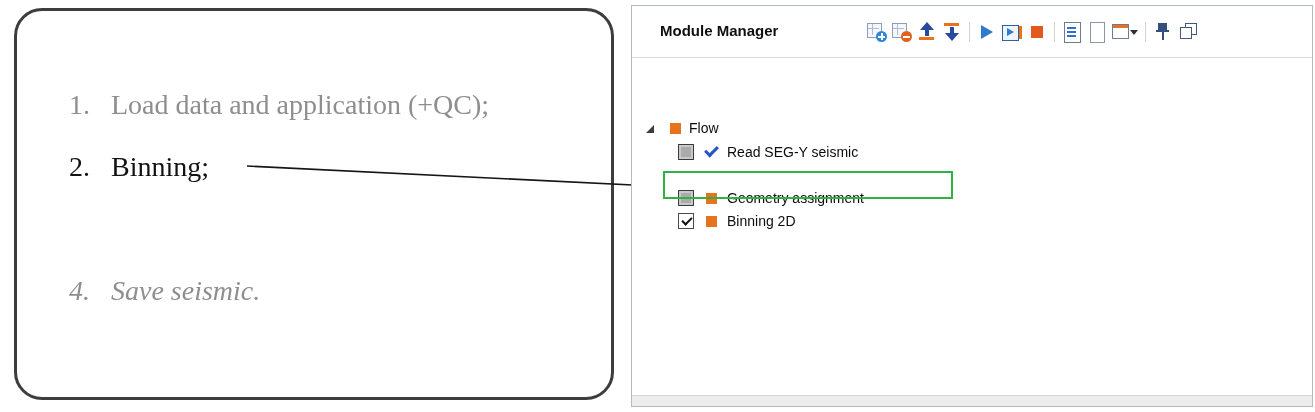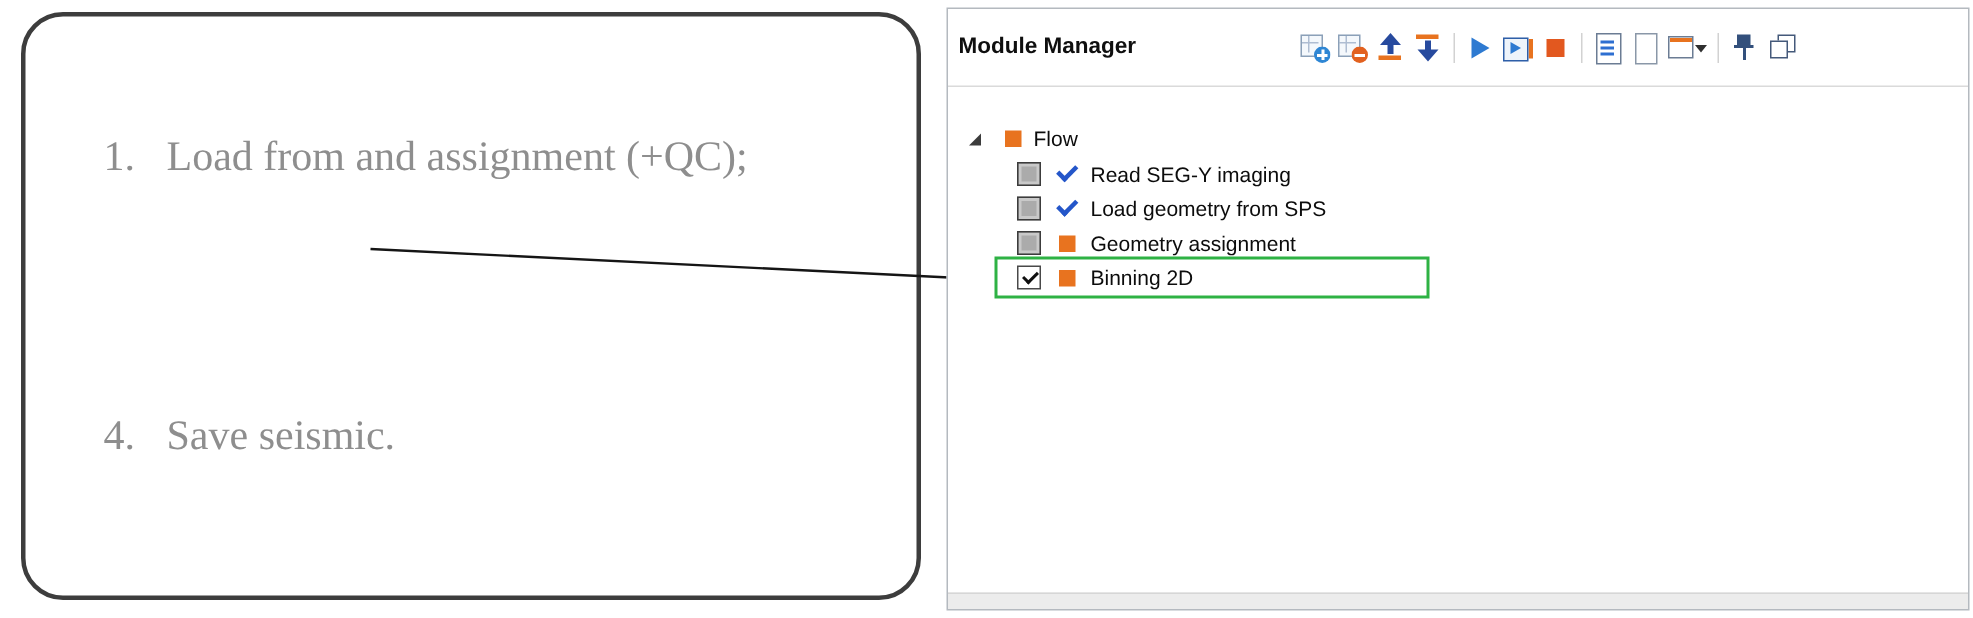--- a/index.html
+++ b/index.html
@@ -9,29 +9,29 @@
 
   .stage { position:relative; width:1315px; height:412px; background:#fff; overflow:hidden; }
 
   
   .note-box { position:absolute; left:14px; top:8px; width:600px; height:392px;
               border:3px solid #3d3d3d; border-radius:28px; background:#fff; }
   .step { position:absolute; left:52px; font-family:"Liberation Serif", serif;
           font-size:28px; color:#8e8e8e; white-space:nowrap; }
   .step .num { display:inline-block; width:42px; }
   .step.em { color:#121212; }
-  .step-1 { top:78px; } .step-2 { top:140px; } .step-3 { top:202px; } .step-4 { top:264px; }
+  .step-1 { top:78px; } .step-2 { top:140px; } .step-3 { top:202px; } .step-4 { top:264px;font-style:italic; }
 
   .arrow-svg { position:absolute; left:243px; top:158px; pointer-events:none; }
 
   
   .panel { position:absolute; left:631px; top:5px; width:682px; height:402px;
            background:#fff; border:1px solid #b4b9bf; }
   .p-header { position:relative; height:52px; border-bottom:1px solid #dadada; background:#fff; }
-  .p-title { position:absolute; left:7px; top:16px; font-size:15px; font-weight:bold; color:#0f0f0f; }
+  .p-title { position:absolute; left:28px; top:16px; font-size:15px; font-weight:bold; color:#0f0f0f; }
   .toolbar { position:absolute; left:234px; top:13px; height:26px; display:flex; align-items:center; gap:3px; }
   .tbsep { width:1px; height:20px; background:#d2d2d2; margin:0 3px; }
 
   
   .ic { position:relative; width:22px; height:24px; display:inline-block; cursor:pointer; }
   .ic::before, .ic::after { content:""; position:absolute; }
 
   .ic-mod::before { left:1px; top:3px; width:13px; height:13px; border:1px solid #8ba0b8;
     background-color:#f4f8fc;
     background-image:linear-gradient(#aebdd2,#aebdd2),linear-gradient(#aebdd2,#aebdd2);
@@ -76,21 +76,21 @@
   .ic-pin { background:linear-gradient(#33507c,#33507c) 4px 10px/13px 2px no-repeat; }
   .ic-pin::before { left:6px; top:3px; width:9px; height:7px; background:#33507c; }
   .ic-pin::after  { left:10px; top:12px; width:2px; height:8px; background:#33507c; }
 
   .ic-casc::before { left:8px; top:3px; width:10px; height:10px; border:1px solid #44597a; background:#fff; }
   .ic-casc::after  { left:3px; top:7px; width:10px; height:10px; border:1px solid #44597a; background:#fff; }
 
   
   .tree { position:absolute; left:0; top:53px; width:100%; height:336px; }
   .trow { position:absolute; left:0; width:100%; height:23px; }
-  .trow > span { position:absolute; display:block; }
+  .trow > span { position:absolute; display:block;margin-top:36px; }
 
   .exp-down { left:14px; top:8px; width:0; height:0;
               border-left:8px solid transparent; border-bottom:8px solid #3c3c3c; cursor:pointer; }
   .exp-right { left:26px; top:7px; width:0; height:0;
                border-top:4.5px solid transparent; border-bottom:4.5px solid transparent;
                border-left:6px solid #404040; cursor:pointer; }
 
   .cb { width:16px; height:16px; top:3px; border:1px solid #494949; background:#fff; cursor:pointer; }
   .cb.gray { background:#ababab; border-color:#3c3c3c; box-shadow:inset 0 0 0 2px #c9c9c9; }
   .cb.checked { position:absolute; }
@@ -113,21 +113,24 @@
   .p-footer { position:absolute; left:0; bottom:0; width:100%; height:11px;
               background:#ececec; border-top:1px solid #d6d6d6; }
 </style>
 </head>
 <body>
 
 <div class="stage">
 
   <div class="note-box">
     <div class="step step-1">
-      <span class="num">1.</span><span>Load from and assignment (+QC);</span>
+      <span class="num">1.</span><span>Load data and application (+QC);</span>
+    </div>
+    <div class="step step-2 em">
+      <span class="num">2.</span><span>Binning;</span>
     </div>
     <div class="step step-4">
       <span class="num">4.</span><span>Save seismic.</span>
     </div>
   </div>
 
   <svg class="arrow-svg" width="425" height="44" viewBox="0 0 425 44">
     <defs>
       <marker id="ah" markerWidth="11" markerHeight="10" refX="9.5" refY="4.5" orient="auto">
         <path d="M0,0 L10,4.5 L0,9 Z" fill="#151515"></path>
@@ -164,28 +167,23 @@
 
       <div class="trow row-flow">
         <span class="exp-down"></span>
         <span class="st sq" style="left:36px"></span>
         <span class="tlabel" style="left:57px">Flow</span>
       </div>
 
       <div class="trow row-1">
         <span class="cb gray" style="left:46px"></span>
         <span class="st chk" style="left:72px"></span>
-        <span class="tlabel" style="left:95px">Read SEG-Y imaging</span>
-      </div>
-
-      <div class="trow row-2">
-        <span class="cb gray" style="left:46px"></span>
-        <span class="st chk" style="left:72px"></span>
-        <span class="tlabel" style="left:95px">Load geometry from SPS</span>
-      </div>
+        <span class="tlabel" style="left:95px">Read SEG-Y seismic</span>
+      </div>
+
 
       <div class="trow row-3">
         <span class="cb gray" style="left:46px"></span>
         <span class="st sq" style="left:72px"></span>
         <span class="tlabel" style="left:95px">Geometry assignment</span>
       </div>
 
       <div class="trow row-4">
         <span class="cb checked" style="left:46px"></span>
         <span class="st sq" style="left:72px"></span>

